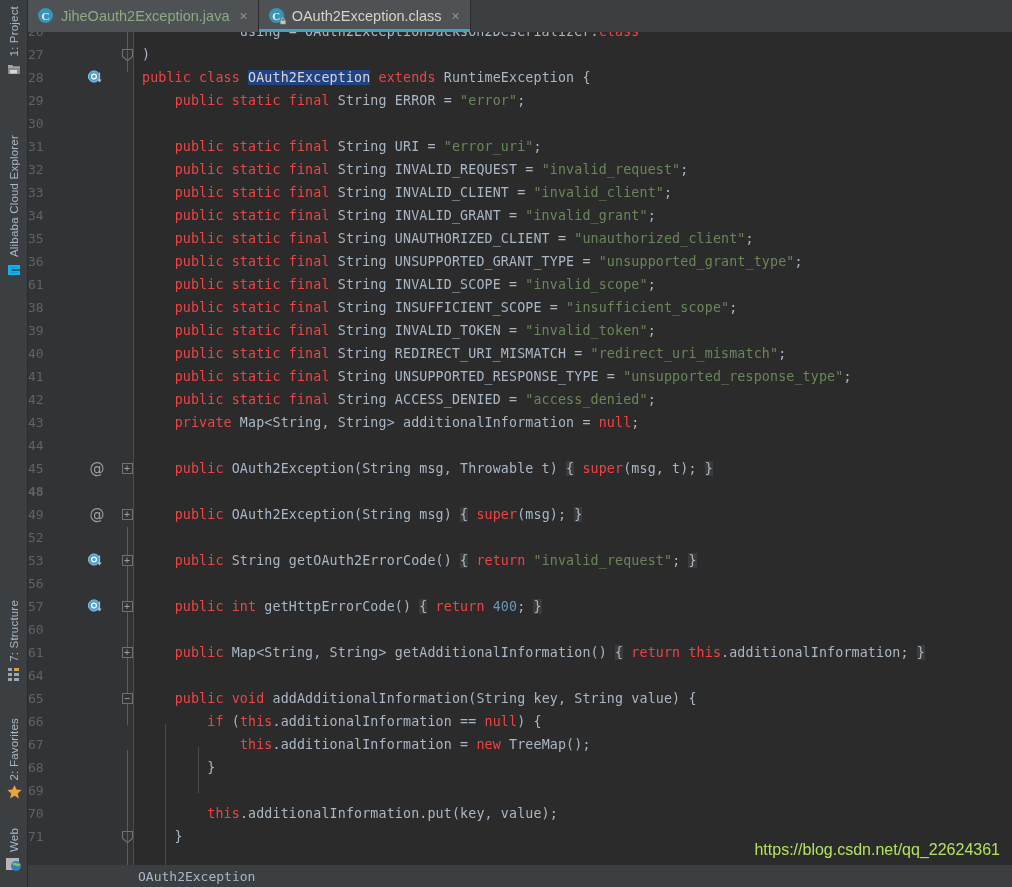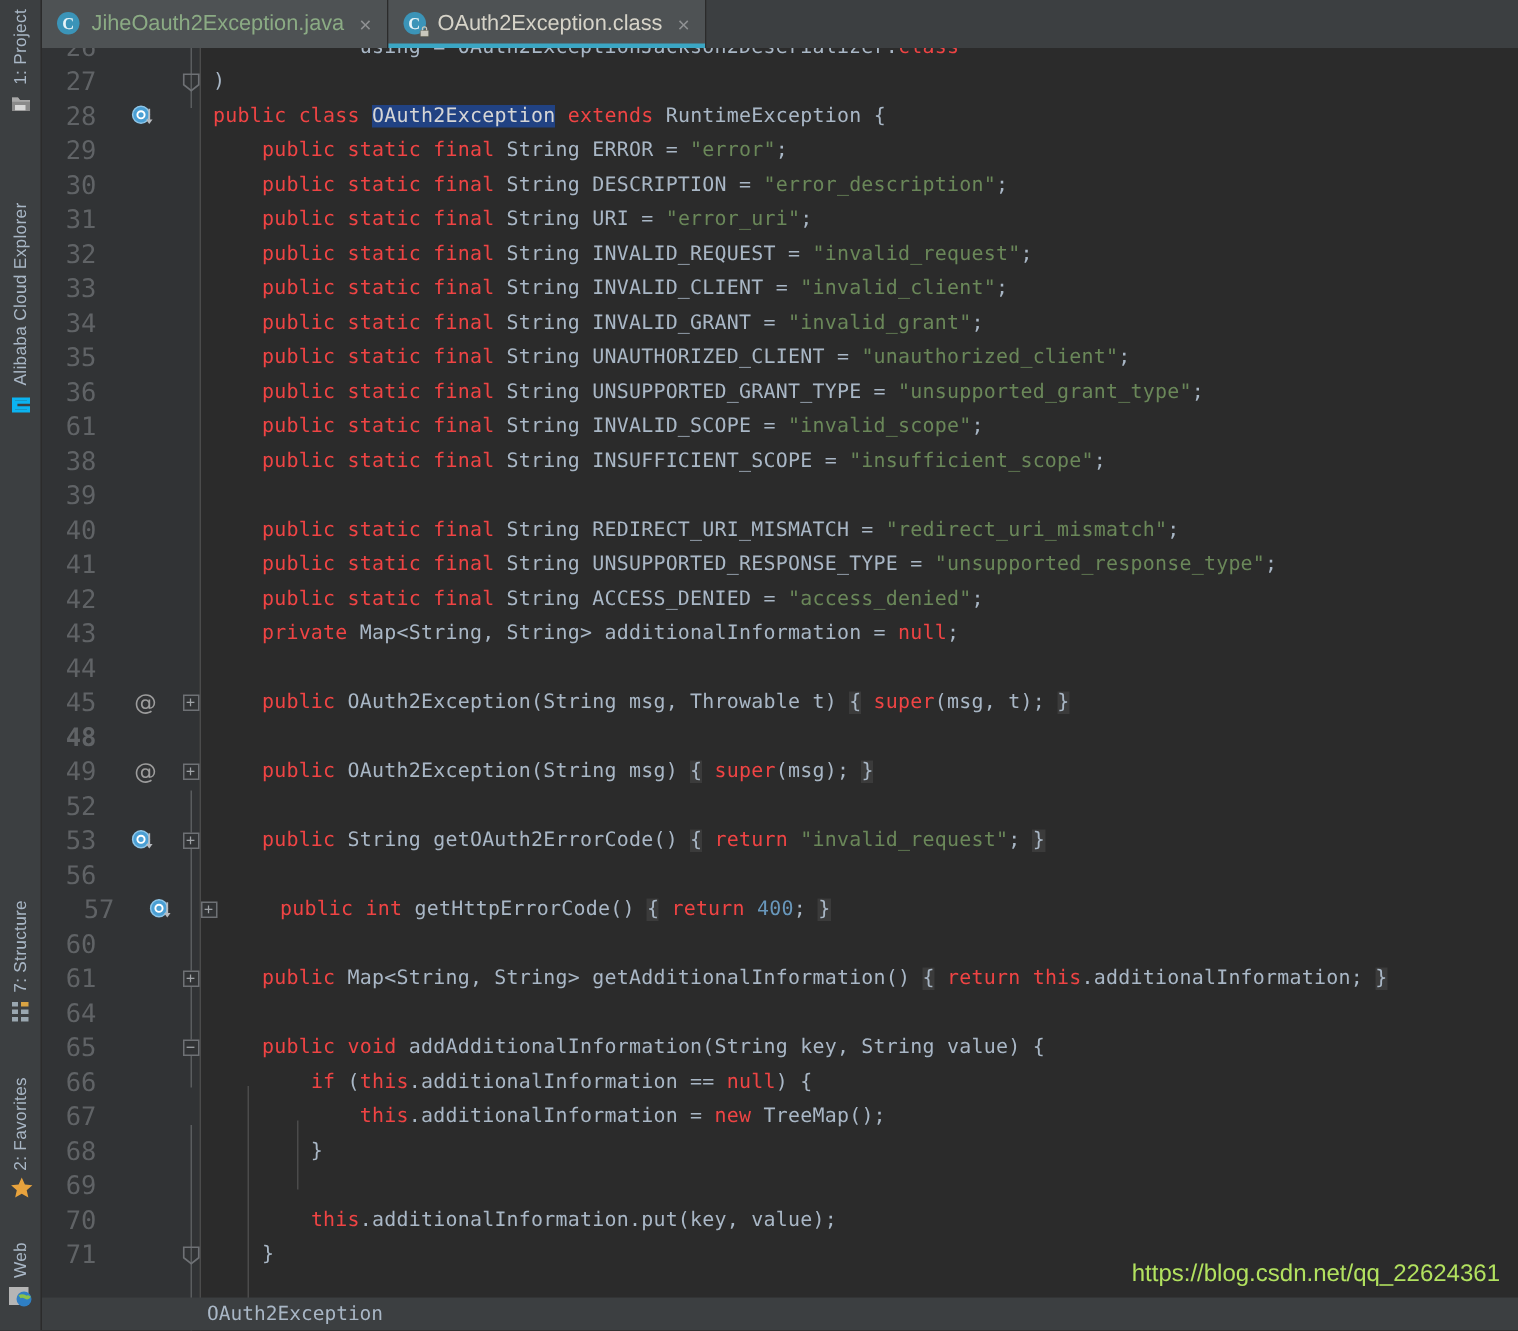--- a/index.html
+++ b/index.html
@@ -147,23 +147,23 @@
   .gutter-line {
     position: absolute;
     left: 105px; top: 0; bottom: 0;
     width: 1px;
     background: #4b4b4b;
     z-index: 1;
   }
   .lineno {
     position: absolute;
     left: 0; width: 52px;
-    text-align: center;
+    text-align: left;
     color: #606366;
-    font-size: 17px;
+    font-size: 13px;
     z-index: 2;
     font-family: "DejaVu Sans Mono", monospace;
   }
   .gmark {
     position: absolute;
     left: 58px;
     width: 22px;
     height: 23px;
     z-index: 3;
     display: flex; align-items: center; justify-content: center;
@@ -361,47 +361,47 @@
           <div class="code-row" style="position: absolute; left: 0px; right: 0px; top: 11px;"><span class="lineno">27</span><span class="fold"><svg width="13" height="14" viewBox="0 0 13 14">
                 <path d="M1.5 1.5h10v7l-5 4-5-4z" fill="none" stroke="#6e7175" stroke-width="1.1"></path>
               </svg></span><span class="code"><span class="pun">)</span></span></div>
           <div class="code-row" style="position: absolute; left: 0px; right: 0px; top: 34px;"><span class="lineno">28</span><span class="gmark"><span class="impl-icon"><svg width="20" height="16" viewBox="0 0 20 16">
                   <circle cx="7" cy="6.5" r="5.6" fill="#4a9fd4" stroke="#8fc6e8" stroke-width="1"></circle>
                   <circle cx="7" cy="6.5" r="2.4" fill="none" stroke="#ffffff" stroke-width="1.3"></circle>
                   <path d="M12.5 2.5v8.5" stroke="#b9bcc0" stroke-width="1.2"></path>
                   <path d="M10.3 9.6l2.2 3 2.2-3z" fill="#b9bcc0"></path>
                 </svg></span></span><span class="code"><span class="kw">public class </span><span class="sel">OAuth2Exception</span><span class="pun"> </span><span class="kw">extends</span><span class="typ"> RuntimeException {</span></span></div>
           <div class="code-row" style="position: absolute; left: 0px; right: 0px; top: 57px;"><span class="lineno">29</span><span class="code"><span class="pun">    </span><span class="kw">public static final</span><span class="typ"> String ERROR = </span><span class="str">"error"</span><span class="pun">;</span></span></div>
-          <div class="code-row" style="position: absolute; left: 0px; right: 0px; top: 80px;"><span class="lineno">30</span><span class="code"><span class="pun">    </span><span class="kw">public static final</span><span class="typ"> String DESCRIPTION = </span><span class="str">"error_description"</span><span class="pun">;</span></span></div>
+          <div class="code-row" style="position: absolute; left: 0px; right: 0px; top: 80px;"><span class="lineno">30</span></div>
           <div class="code-row" style="position: absolute; left: 0px; right: 0px; top: 103px;"><span class="lineno">31</span><span class="code"><span class="pun">    </span><span class="kw">public static final</span><span class="typ"> String URI = </span><span class="str">"error_uri"</span><span class="pun">;</span></span></div>
           <div class="code-row" style="position: absolute; left: 0px; right: 0px; top: 126px;"><span class="lineno">32</span><span class="code"><span class="pun">    </span><span class="kw">public static final</span><span class="typ"> String INVALID_REQUEST = </span><span class="str">"invalid_request"</span><span class="pun">;</span></span></div>
           <div class="code-row" style="position: absolute; left: 0px; right: 0px; top: 149px;"><span class="lineno">33</span><span class="code"><span class="pun">    </span><span class="kw">public static final</span><span class="typ"> String INVALID_CLIENT = </span><span class="str">"invalid_client"</span><span class="pun">;</span></span></div>
           <div class="code-row" style="position: absolute; left: 0px; right: 0px; top: 172px;"><span class="lineno">34</span><span class="code"><span class="pun">    </span><span class="kw">public static final</span><span class="typ"> String INVALID_GRANT = </span><span class="str">"invalid_grant"</span><span class="pun">;</span></span></div>
           <div class="code-row" style="position: absolute; left: 0px; right: 0px; top: 195px;"><span class="lineno">35</span><span class="code"><span class="pun">    </span><span class="kw">public static final</span><span class="typ"> String UNAUTHORIZED_CLIENT = </span><span class="str">"unauthorized_client"</span><span class="pun">;</span></span></div>
           <div class="code-row" style="position: absolute; left: 0px; right: 0px; top: 218px;"><span class="lineno">36</span><span class="code"><span class="pun">    </span><span class="kw">public static final</span><span class="typ"> String UNSUPPORTED_GRANT_TYPE = </span><span class="str">"unsupported_grant_type"</span><span class="pun">;</span></span></div>
           <div class="code-row" style="position: absolute; left: 0px; right: 0px; top: 241px;"><span class="lineno">61</span><span class="code"><span class="pun">    </span><span class="kw">public static final</span><span class="typ"> String INVALID_SCOPE = </span><span class="str">"invalid_scope"</span><span class="pun">;</span></span></div>
           <div class="code-row" style="position: absolute; left: 0px; right: 0px; top: 264px;"><span class="lineno">38</span><span class="code"><span class="pun">    </span><span class="kw">public static final</span><span class="typ"> String INSUFFICIENT_SCOPE = </span><span class="str">"insufficient_scope"</span><span class="pun">;</span></span></div>
-          <div class="code-row" style="position: absolute; left: 0px; right: 0px; top: 287px;"><span class="lineno">39</span></div>
+          <div class="code-row" style="position: absolute; left: 0px; right: 0px; top: 287px;"><span class="lineno">39</span><span class="code"><span class="pun">    </span><span class="kw">public static final</span><span class="typ"> String INVALID_TOKEN = </span><span class="str">"invalid_token"</span><span class="pun">;</span></span></div>
           <div class="code-row" style="position: absolute; left: 0px; right: 0px; top: 310px;"><span class="lineno">40</span><span class="code"><span class="pun">    </span><span class="kw">public static final</span><span class="typ"> String REDIRECT_URI_MISMATCH = </span><span class="str">"redirect_uri_mismatch"</span><span class="pun">;</span></span></div>
           <div class="code-row" style="position: absolute; left: 0px; right: 0px; top: 333px;"><span class="lineno">41</span><span class="code"><span class="pun">    </span><span class="kw">public static final</span><span class="typ"> String UNSUPPORTED_RESPONSE_TYPE = </span><span class="str">"unsupported_response_type"</span><span class="pun">;</span></span></div>
           <div class="code-row" style="position: absolute; left: 0px; right: 0px; top: 356px;"><span class="lineno">42</span><span class="code"><span class="pun">    </span><span class="kw">public static final</span><span class="typ"> String ACCESS_DENIED = </span><span class="str">"access_denied"</span><span class="pun">;</span></span></div>
           <div class="code-row" style="position: absolute; left: 0px; right: 0px; top: 379px;"><span class="lineno">43</span><span class="code"><span class="pun">    </span><span class="kw">private</span><span class="typ"> Map&lt;String, String&gt; additionalInformation = </span><span class="kw">null</span><span class="pun">;</span></span></div>
           <div class="code-row" style="position: absolute; left: 0px; right: 0px; top: 402px;"><span class="lineno">44</span><span class="code"></span></div>
           <div class="code-row" style="position: absolute; left: 0px; right: 0px; top: 425px;"><span class="lineno">45</span><span class="gmark"><span class="at-icon">@</span></span><span class="fold"><span class="foldbox">+</span></span><span class="code"><span class="pun">    </span><span class="kw">public</span><span class="typ"> OAuth2Exception(String msg, Throwable t) </span><span class="folded">{</span><span class="pun"> </span><span class="kw">super</span><span class="typ">(msg, t);</span><span class="pun"> </span><span class="folded">}</span></span></div>
           <div class="code-row" style="position: absolute; left: 0px; right: 0px; top: 448px; font-weight: bold;"><span class="lineno">48</span><span class="code"></span></div>
           <div class="code-row" style="position: absolute; left: 0px; right: 0px; top: 471px;"><span class="lineno">49</span><span class="gmark"><span class="at-icon">@</span></span><span class="fold"><span class="foldbox">+</span></span><span class="code"><span class="pun">    </span><span class="kw">public</span><span class="typ"> OAuth2Exception(String msg) </span><span class="folded">{</span><span class="pun"> </span><span class="kw">super</span><span class="typ">(msg);</span><span class="pun"> </span><span class="folded">}</span></span></div>
           <div class="code-row" style="position: absolute; left: 0px; right: 0px; top: 494px;"><span class="lineno">52</span><span class="code"></span></div>
           <div class="code-row" style="position: absolute; left: 0px; right: 0px; top: 517px;"><span class="lineno">53</span><span class="gmark"><span class="impl-icon"><svg width="20" height="16" viewBox="0 0 20 16">
                   <circle cx="7" cy="6.5" r="5.6" fill="#4a9fd4" stroke="#8fc6e8" stroke-width="1"></circle>
                   <circle cx="7" cy="6.5" r="2.4" fill="none" stroke="#ffffff" stroke-width="1.3"></circle>
                   <path d="M12.5 2.5v8.5" stroke="#b9bcc0" stroke-width="1.2"></path>
                   <path d="M10.3 9.6l2.2 3 2.2-3z" fill="#b9bcc0"></path>
                 </svg></span></span><span class="fold"><span class="foldbox">+</span></span><span class="code"><span class="pun">    </span><span class="kw">public</span><span class="typ"> String getOAuth2ErrorCode() </span><span class="folded">{</span><span class="pun"> </span><span class="kw">return</span><span class="pun"> </span><span class="str">"invalid_request"</span><span class="pun">;</span><span class="pun"> </span><span class="folded">}</span></span></div>
           <div class="code-row" style="position: absolute; left: 0px; right: 0px; top: 540px;"><span class="lineno">56</span><span class="code"></span></div>
-          <div class="code-row" style="position: absolute; left: 12px; right: 0px; top: 563px;"><span class="lineno">57</span><span class="gmark"><span class="impl-icon"><svg width="20" height="16" viewBox="0 0 20 16">
+          <div class="code-row" style="position: absolute; left: 0px; right: 0px; top: 563px;"><span class="lineno">57</span><span class="gmark"><span class="impl-icon"><svg width="20" height="16" viewBox="0 0 20 16">
                   <circle cx="7" cy="6.5" r="5.6" fill="#4a9fd4" stroke="#8fc6e8" stroke-width="1"></circle>
                   <circle cx="7" cy="6.5" r="2.4" fill="none" stroke="#ffffff" stroke-width="1.3"></circle>
                   <path d="M12.5 2.5v8.5" stroke="#b9bcc0" stroke-width="1.2"></path>
                   <path d="M10.3 9.6l2.2 3 2.2-3z" fill="#b9bcc0"></path>
                 </svg></span></span><span class="fold"><span class="foldbox">+</span></span><span class="code"><span class="pun">    </span><span class="kw">public int</span><span class="typ"> getHttpErrorCode() </span><span class="folded">{</span><span class="pun"> </span><span class="kw">return</span><span class="pun"> </span><span class="num">400</span><span class="pun">;</span><span class="pun"> </span><span class="folded">}</span></span></div>
           <div class="code-row" style="position: absolute; left: 0px; right: 0px; top: 586px;"><span class="lineno">60</span><span class="code"></span></div>
           <div class="code-row" style="position: absolute; left: 0px; right: 0px; top: 609px;"><span class="lineno">61</span><span class="fold"><span class="foldbox">+</span></span><span class="code"><span class="pun">    </span><span class="kw">public</span><span class="typ"> Map&lt;String, String&gt; getAdditionalInformation() </span><span class="folded">{</span><span class="pun"> </span><span class="kw">return</span><span class="pun"> </span><span class="kw">this</span><span class="typ">.additionalInformation;</span><span class="pun"> </span><span class="folded">}</span></span></div>
           <div class="code-row" style="position: absolute; left: 0px; right: 0px; top: 632px;"><span class="lineno">64</span><span class="code"></span></div>
           <div class="code-row" style="position: absolute; left: 0px; right: 0px; top: 655px;"><span class="lineno">65</span><span class="fold"><span class="foldbox">−</span></span><span class="code"><span class="pun">    </span><span class="kw">public void</span><span class="typ"> addAdditionalInformation(String key, String value) {</span></span></div>
           <div class="code-row" style="position: absolute; left: 0px; right: 0px; top: 678px;"><span class="lineno">66</span><span class="code"><span class="pun">        </span><span class="kw">if</span><span class="typ"> (</span><span class="kw">this</span><span class="typ">.additionalInformation == </span><span class="kw">null</span><span class="typ">) {</span></span></div>

